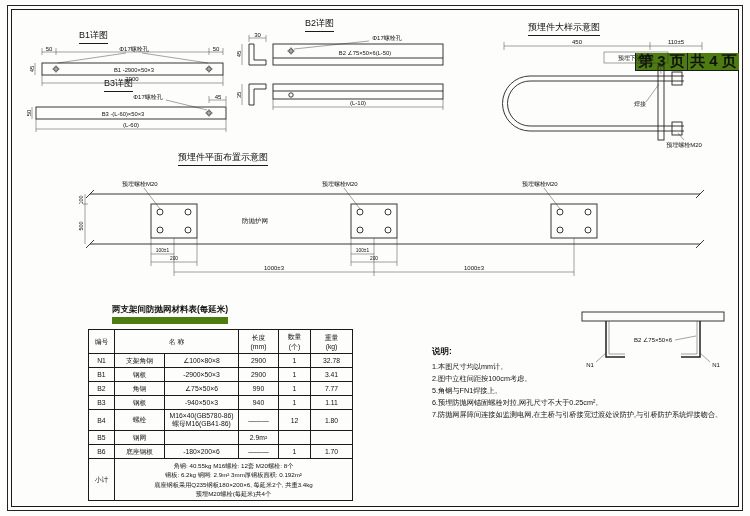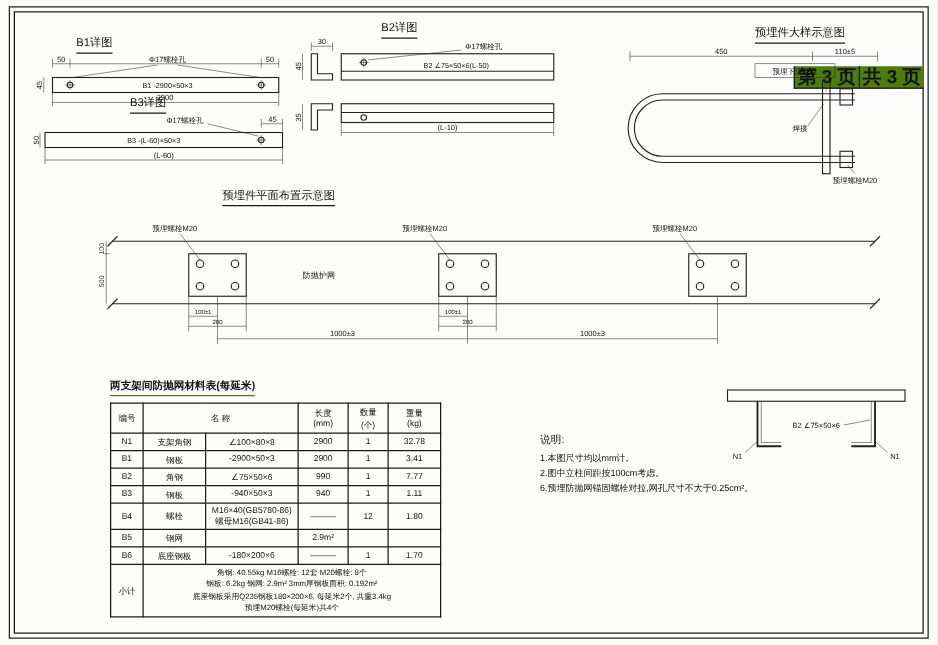--- a/index.html
+++ b/index.html
@@ -16,43 +16,43 @@
   .ln2 { stroke:#222; stroke-width:1.5; fill:none; }
   .thin{ stroke:#333; stroke-width:0.45; fill:none; }
   .t48 { font-size:4.8px; } .t55 { font-size:5.5px; } .t58 { font-size:5.8px; }
   .t6  { font-size:6px; }  .t65 { font-size:6.5px; }
   #pagebox { position:absolute; top:9px; right:11px; width:104px; height:18px; display:flex;
              border-left:1.6px solid #1a1a1a; border-bottom:1.6px solid #1a1a1a; background:#4d7c0f;
              font-size:15px; font-weight:bold;margin-top:44px; }
   #pagebox .cell { flex:1; display:flex; align-items:center; justify-content:center; }
   #pagebox .cell:first-child { border-right:1px solid #1a1a1a; }
   #mat-wrap { position:absolute; left:88px; top:298px; width:306px; }
-  .tbl-title { font-size:8.5px; font-weight:bold; display:inline-block; border-bottom:1px solid #4d7c0f; margin-left:0; padding-bottom:1px; }
+  .tbl-title { font-size:8.5px; font-weight:bold; display:inline-block; border-bottom:7px solid #4d7c0f; margin-left:24px; padding-bottom:1px; }
   #mat-table { border-collapse:collapse; font-size:6.8px; margin-top:5px; background:#fdfdfb; }
   #mat-table th, #mat-table td { border:0.8px solid #1a1a1a; padding:1.5px 2px; text-align:center; vertical-align:middle; font-weight:normal; }
   .pre { white-space:pre-line; }
   .sub-lines { text-align:left; font-size:6.2px; line-height:1.55; padding-left:3px; }
   #notes { position:absolute; left:432px; top:346px; width:302px; }
-  .notes-title { font-size:8.5px; font-weight:normal; margin-bottom:3px; }
+  .notes-title { font-size:8.5px; font-weight:bold; margin-bottom:3px; }
   .note-item { font-size:7.2px; line-height:1.65; }
 </style>
 </head>
 <body>
 
 <div id="sheet">
   <div class="frame-a"></div>
   <div class="frame-b"></div>
 
   <div id="pagebox">
     <div class="cell">第 3 页</div>
-    <div class="cell">共 3 页</div>
+    <div class="cell">共 4 页</div>
   </div>
 
   <div class="sec" style="left:30px;top:24px;width:205px;">
-    <div class="sec-title" style="margin-left:31px;">B1详图</div>
+    <div class="sec-title" style="margin-left:49px;">B1详图</div>
     <svg width="205" height="48" viewBox="0 0 205 48">
       <g class="thin">
         <line x1="12" y1="4" x2="12" y2="11"></line>
           <line x1="26" y1="4" x2="26" y2="11"></line>
         <line x1="179" y1="4" x2="179" y2="11"></line>
           <line x1="193" y1="4" x2="193" y2="11"></line>
         <line x1="12" y1="8" x2="193" y2="8"></line>
         <line x1="96" y1="9" x2="28" y2="19"></line>
           <line x1="112" y1="9" x2="178" y2="19"></line>
         <line x1="5" y1="19" x2="5" y2="31"></line>
@@ -128,21 +128,21 @@
       <circle cx="181" cy="21" r="2.2" class="ln"></circle>
       <text x="120" y="7" class="t6" text-anchor="middle">Φ17螺栓孔</text>
       <text x="190" y="6.5" class="t6" text-anchor="middle">45</text>
       <text x="95" y="23.5" class="t58" text-anchor="middle">B3 -(L-60)×50×3</text>
       <text transform="translate(3,21) rotate(-90)" class="t6" text-anchor="middle">50</text>
       <text x="103" y="35" class="t6" text-anchor="middle">(L-60)</text>
     </svg>
   </div>
 
   <div class="sec" style="left:488px;top:16px;width:245px;">
-    <div class="sec-title" style="margin-left:116px;">预埋件大样示意图</div>
+    <div class="sec-title" style="margin-left:40px;">预埋件大样示意图</div>
     <svg width="245" height="114" viewBox="0 0 245 114">
       <g class="thin">
         <line x1="16" y1="6" x2="16" y2="14"></line>
           <line x1="162" y1="6" x2="162" y2="14"></line>
           <line x1="214" y1="6" x2="214" y2="14"></line>
         <line x1="16" y1="10" x2="214" y2="10"></line>
         <line x1="172" y1="27" x2="173" y2="38"></line>
         <line x1="158" y1="66" x2="171" y2="48"></line>
         <line x1="196" y1="104" x2="190" y2="97"></line>
       </g>
@@ -328,15 +328,17 @@
       <text x="75" y="36" class="t6" text-anchor="middle">B2 ∠75×50×6</text>
       <text x="12" y="61" class="t6" text-anchor="middle">N1</text>
       <text x="138" y="61" class="t6" text-anchor="middle">N1</text>
     </svg>
   </div>
 
   <div id="notes">
     <div class="notes-title">说明:</div>
     <div class="note-item">1.本图尺寸均以mm计。</div>
     <div class="note-item">2.图中立柱间距按100cm考虑。</div>
+    <div class="note-item">5.角钢与FN1焊接上。</div>
     <div class="note-item">6.预埋防抛网锚固螺栓对拉,网孔尺寸不大于0.25cm²。</div>
+    <div class="note-item">7.防抛网屏障间连接如监测电网,在主桥与引桥接宽过渡处设防护,与引桥防护系统焊接吻合。</div>
   </div>
 </div>
 
 </body></html>

